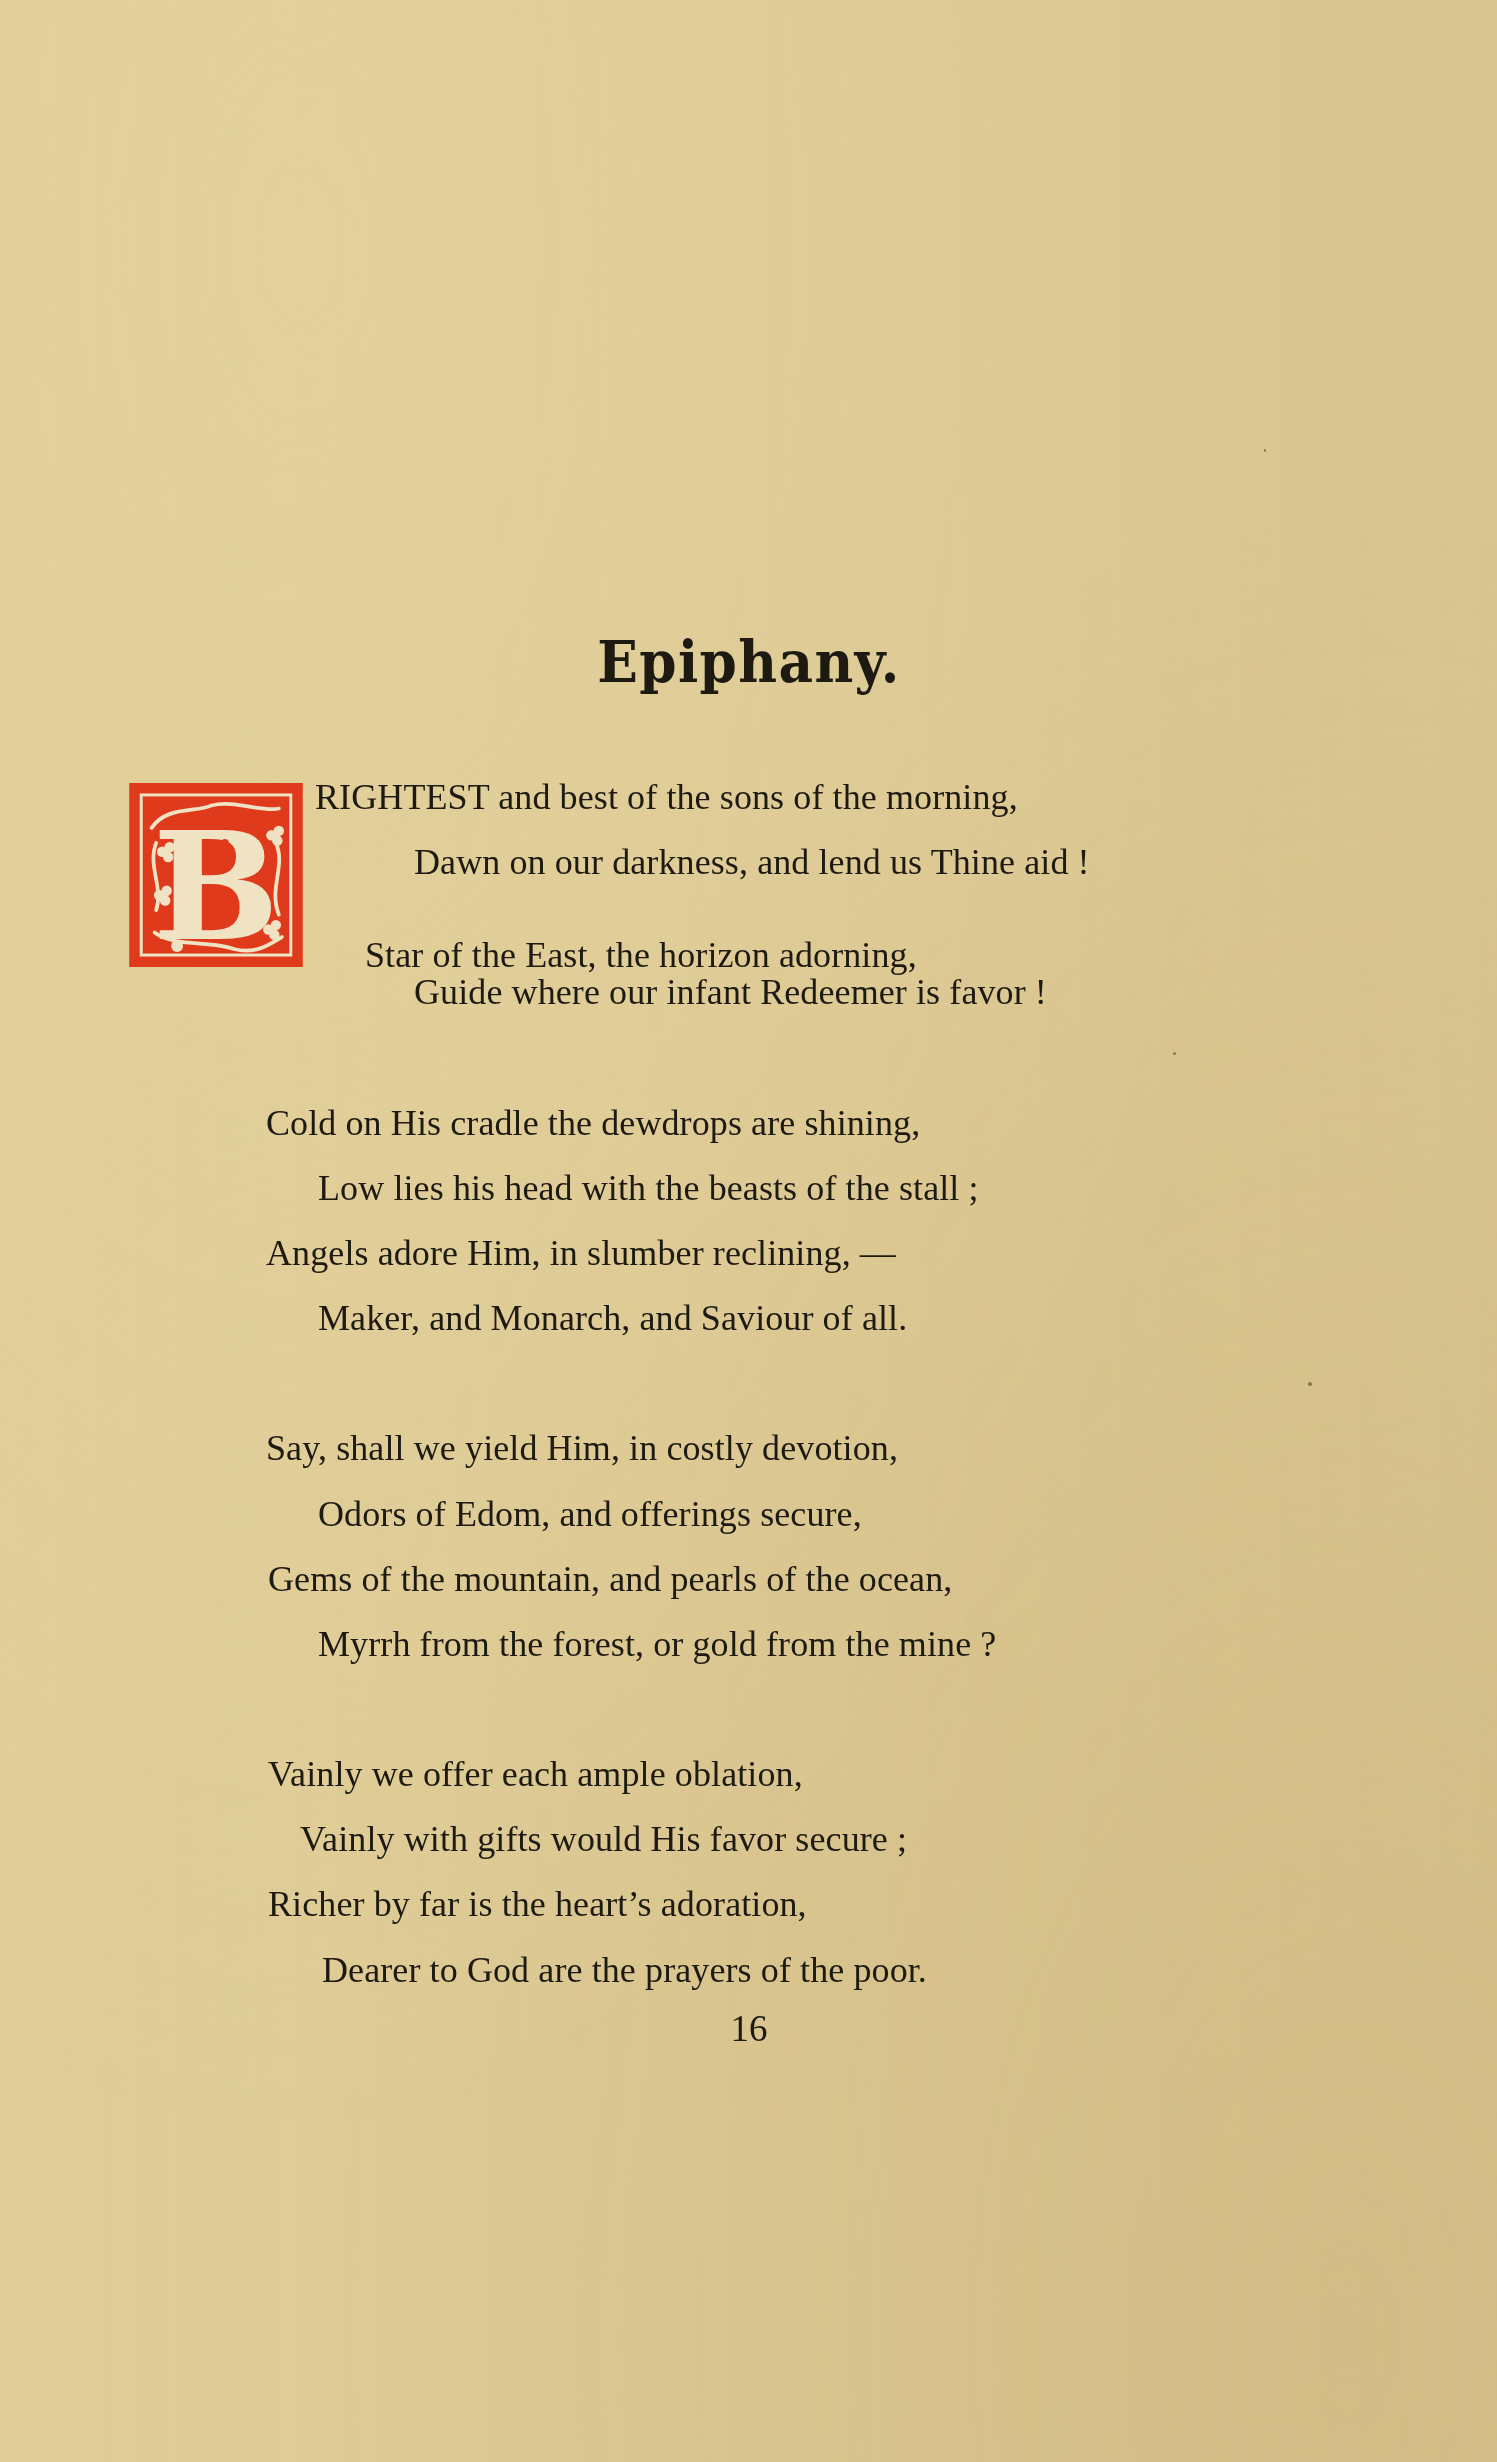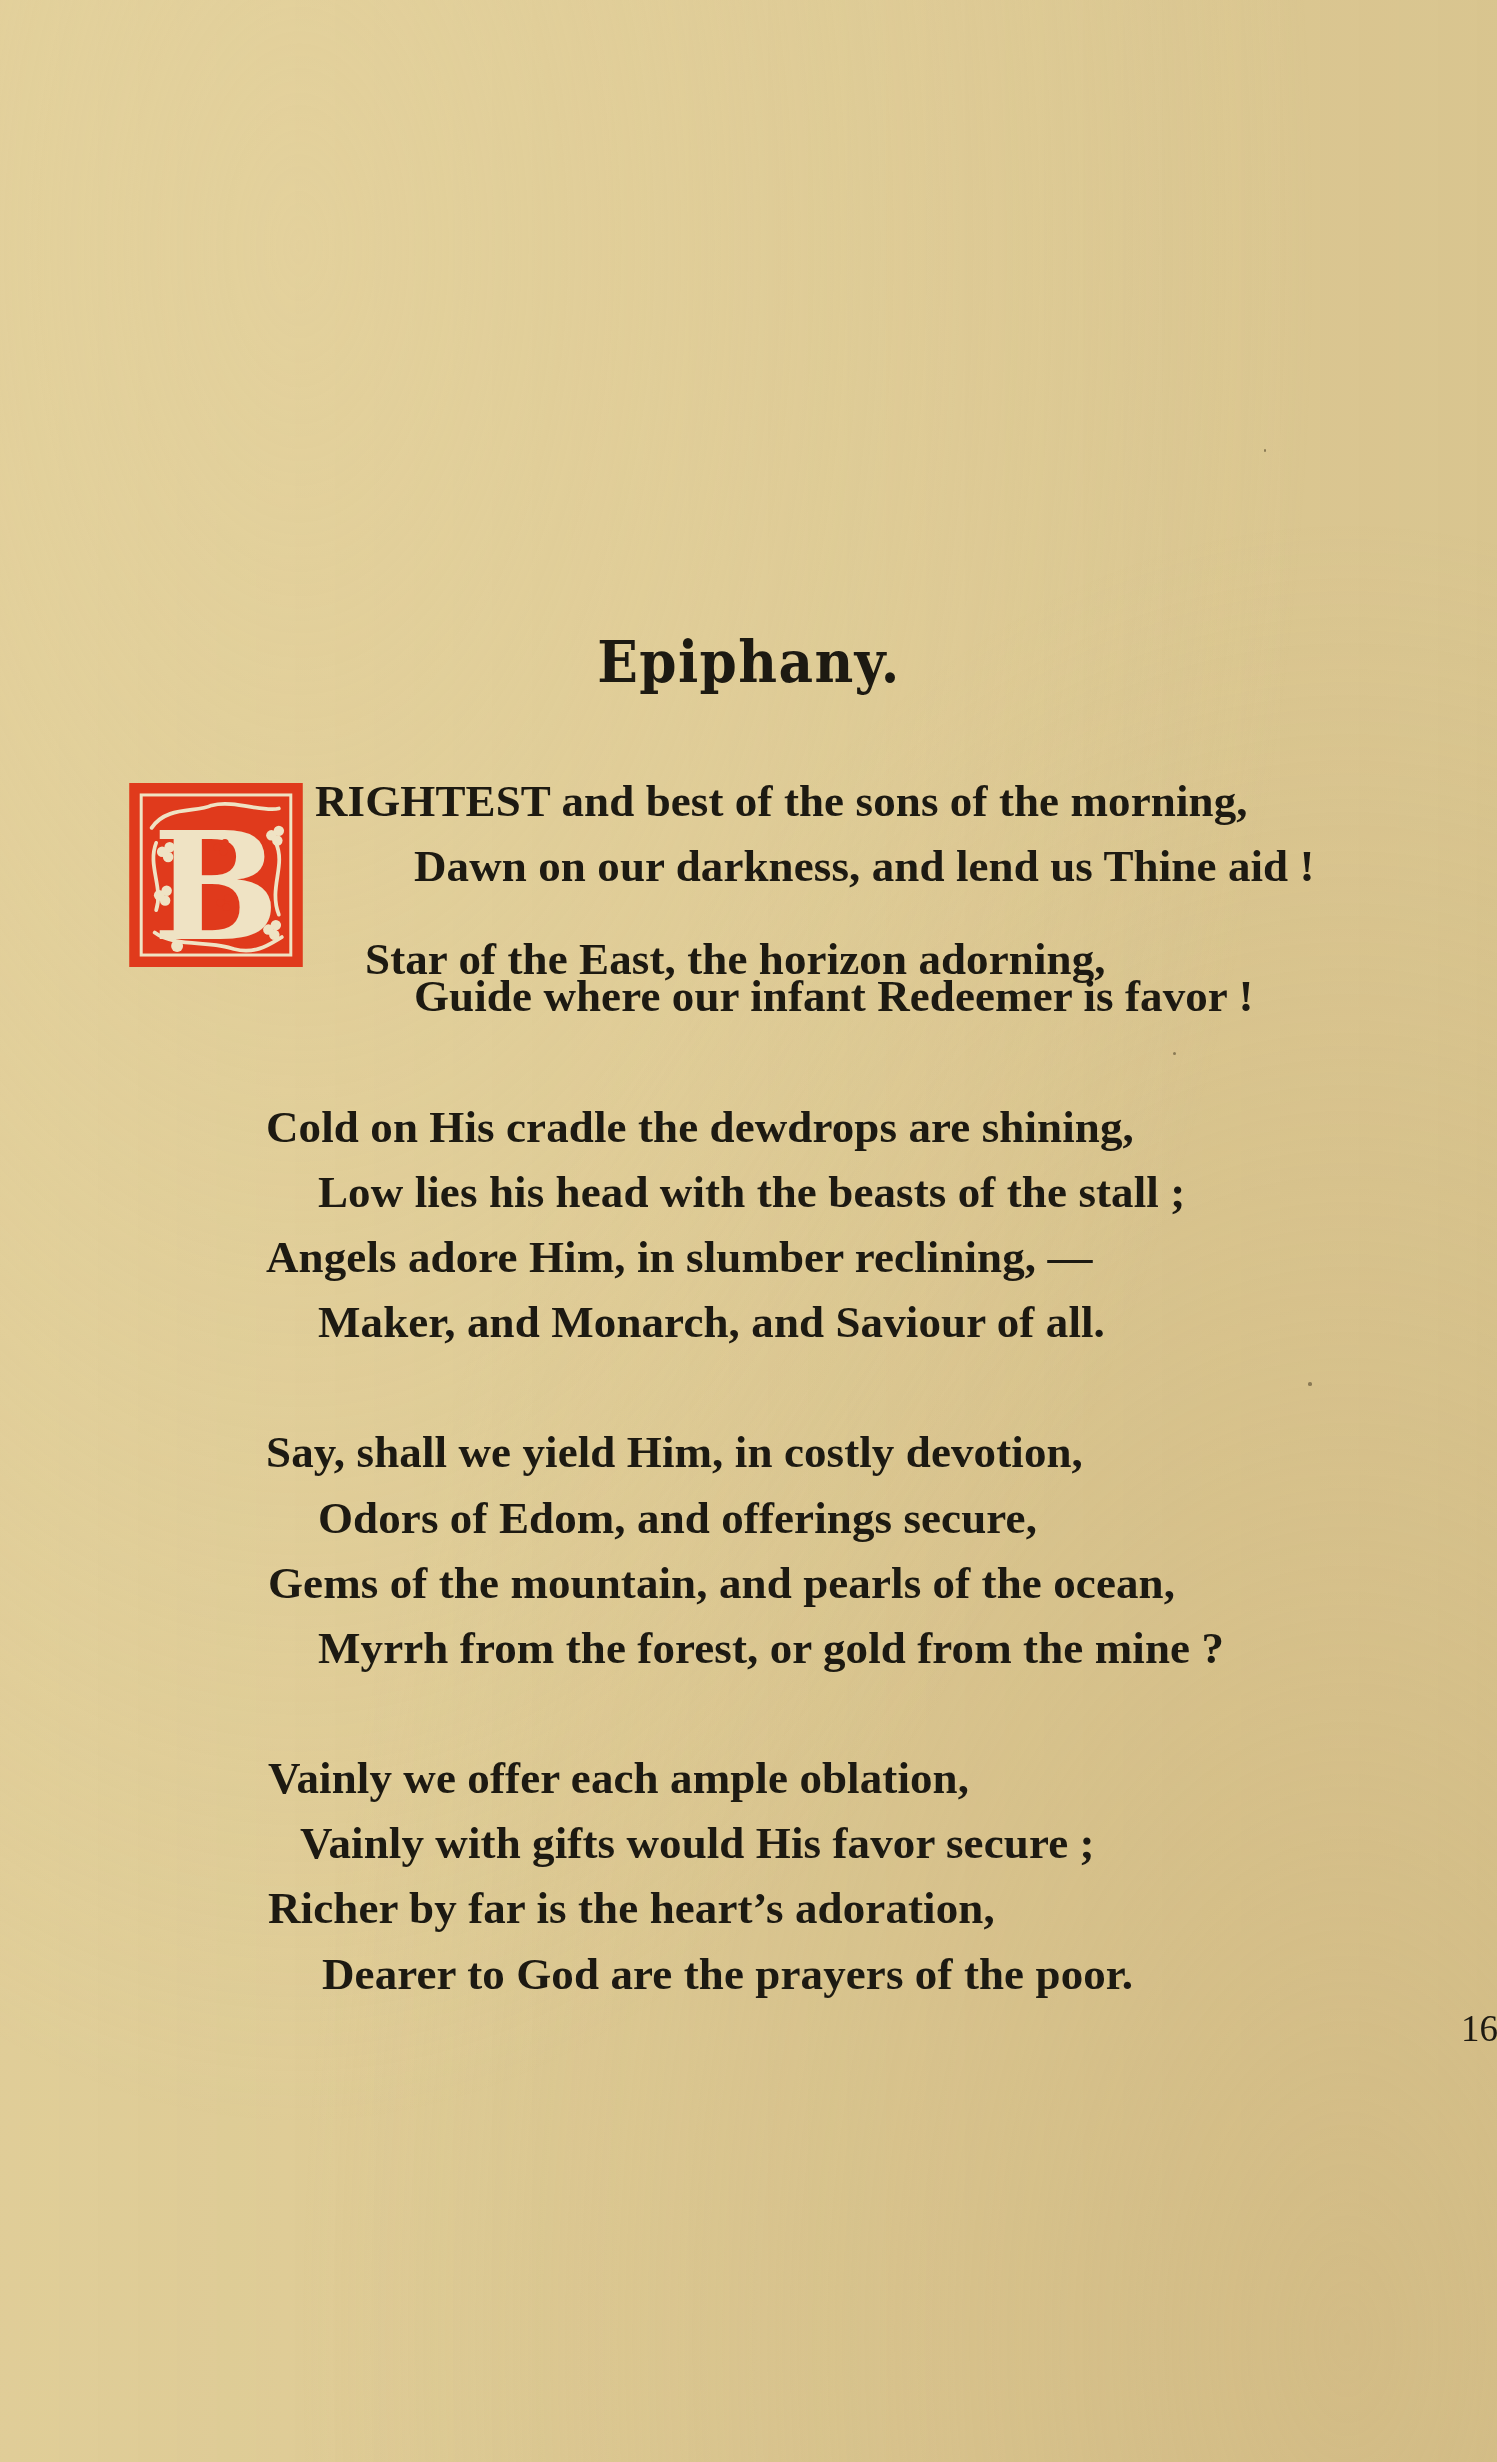--- a/index.html
+++ b/index.html
@@ -16,27 +16,26 @@
   .title {
     position: absolute; left: 0; width: 1498px; top: 628px;
     text-align: center; font-size: 58px; font-weight: bold;
     font-family: "DejaVu Serif", serif; letter-spacing: 1.5px;
     transform: scaleX(0.92);
   }
   .dropcap {
     position: absolute; left: 129px; top: 783px; width: 174px; height: 184px;
   }
   .line {
-    position: absolute; font-size: 45px; white-space: nowrap; line-height: 1;
+    position: absolute; font-size: 36px; white-space: nowrap; line-height: 1;
     letter-spacing: 0.1px;
-    font-weight: bold;
   }
   .pageno {
     position: absolute; left: 0; width: 1498px; top: 2007px;
-    text-align: right; font-size: 37px;
+    text-align: center; font-size: 37px;
   }
   .speck { position: absolute; background: #8a7a55; border-radius: 50%; }
 </style>
 </head>
 <body>
 
 <div>
 
   <div class="title">Epiphany.</div>
 

